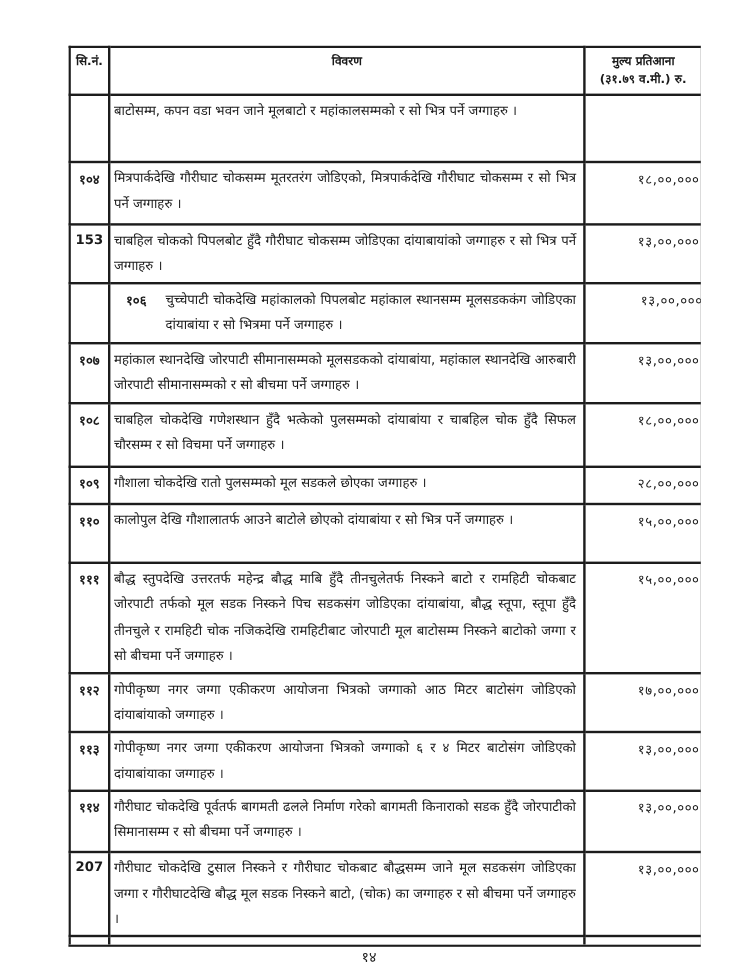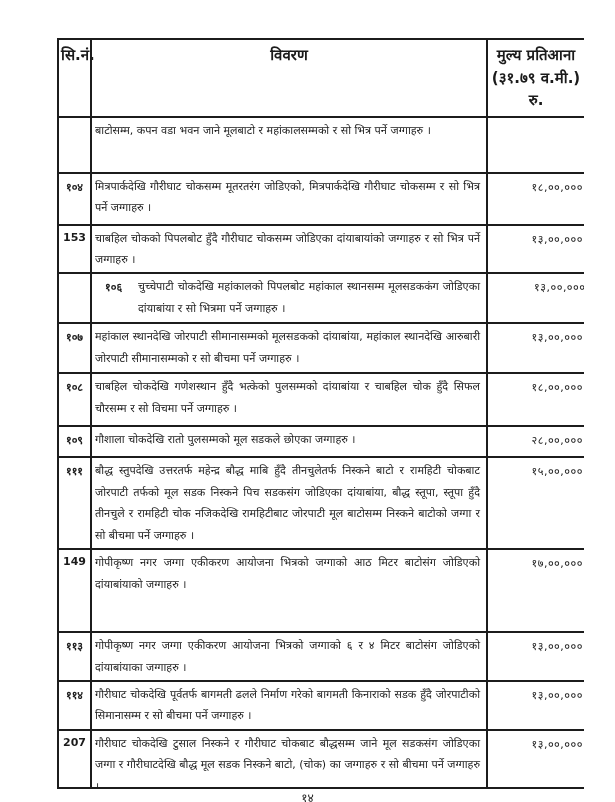--- a/index.html
+++ b/index.html
@@ -33,21 +33,21 @@
   table.valuation col.c-sn   { width: 33px; }
   table.valuation col.c-desc { width: 396px; }
   table.valuation col.c-val  { width: 98px; }
   table.valuation th,
   table.valuation td {
     border: 2px solid #1c1c1c;
     vertical-align: top;
     background: #ffffff;
   }
   thead th {
-    font-size: 15px;
+    font-size: 10px;
     font-weight: 700;
     text-align: center;
     vertical-align: middle;
     padding: 4px 2px;
     line-height: 1.5;
     height: 30px;
   }
   thead .hline { display: block; }
   td.sn {
     font-size: 11px;
@@ -146,26 +146,31 @@
         <td class="sn">१०८</td>
         <td class="desc">चाबहिल चोकदेखि गणेशस्थान हुँदै भत्केको पुलसम्मको दांयाबांया र चाबहिल चोक हुँदै सिफल चौरसम्म र सो विचमा पर्ने जग्गाहरु ।</td>
         <td class="val">१८,००,०००</td>
       </tr>
       <tr>
         <td class="sn">१०९</td>
         <td class="desc">गौशाला चोकदेखि रातो पुलसम्मको मूल सडकले छोएका जग्गाहरु ।</td>
         <td class="val">२८,००,०००</td>
       </tr>
       <tr>
+        <td class="sn">११०</td>
+        <td class="desc">कालोपुल देखि गौशालातर्फ आउने बाटोले छोएको दांयाबांया र सो भित्र पर्ने जग्गाहरु ।</td>
+        <td class="val">१५,००,०००</td>
+      </tr>
+      <tr>
         <td class="sn">१११</td>
         <td class="desc">बौद्ध स्तुपदेखि उत्तरतर्फ महेन्द्र बौद्ध माबि हुँदै तीनचुलेतर्फ निस्कने बाटो र रामहिटी चोकबाट जोरपाटी तर्फको मूल सडक निस्कने पिच सडकसंग जोडिएका दांयाबांया, बौद्ध स्तूपा, स्तूपा हुँदै तीनचुले र रामहिटी चोक नजिकदेखि रामहिटीबाट जोरपाटी मूल बाटोसम्म निस्कने बाटोको जग्गा र सो बीचमा पर्ने जग्गाहरु ।</td>
         <td class="val">१५,००,०००</td>
       </tr>
       <tr>
-        <td class="sn">149</td>
+        <td class="sn">११२</td>
         <td class="desc">गोपीकृष्ण नगर जग्गा एकीकरण आयोजना भित्रको जग्गाको आठ मिटर बाटोसंग जोडिएको दांयाबांयाको जग्गाहरु ।</td>
         <td class="val">१७,००,०००</td>
       </tr>
       <tr>
         <td class="sn">११३</td>
         <td class="desc">गोपीकृष्ण नगर जग्गा एकीकरण आयोजना भित्रको जग्गाको ६ र ४ मिटर बाटोसंग जोडिएको दांयाबांयाका जग्गाहरु ।</td>
         <td class="val">१३,००,०००</td>
       </tr>
       <tr>
         <td class="sn">११४</td>

